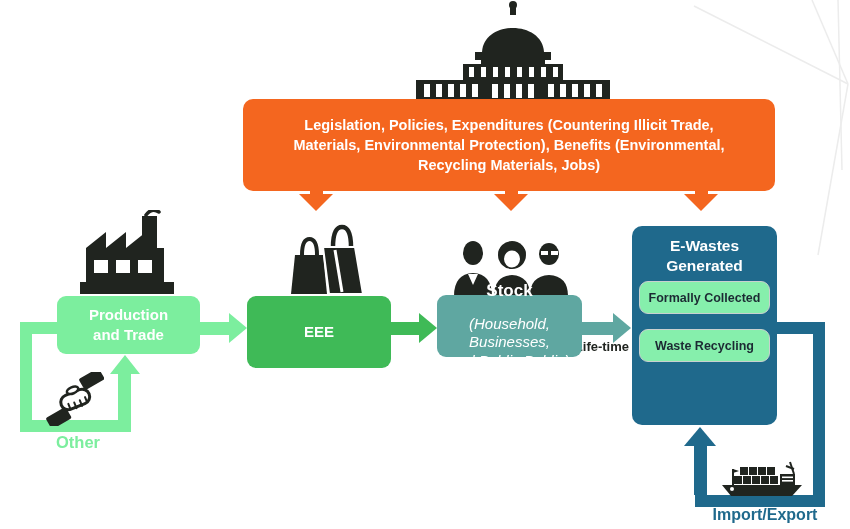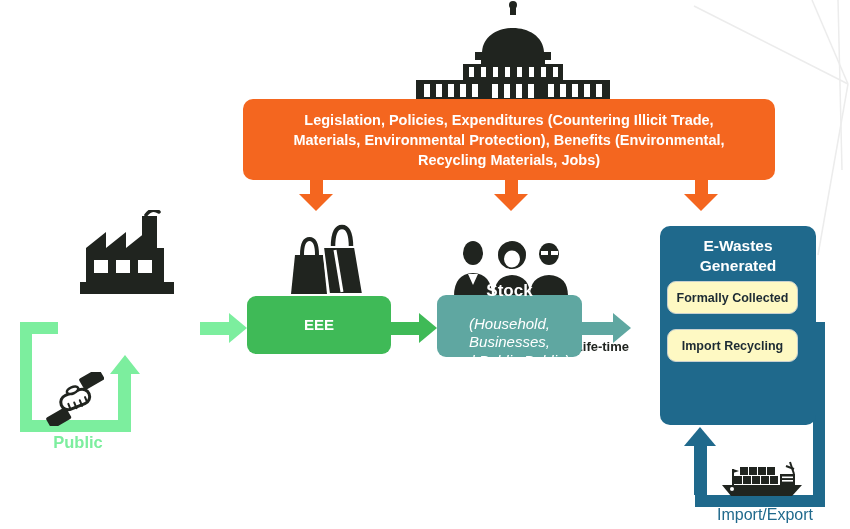--- a/index.html
+++ b/index.html
@@ -8,66 +8,66 @@
     font-family:"Liberation Sans",sans-serif;
   }
   .abs{position:absolute;}
   svg{display:block;}
 
   
   #bg-lines{position:absolute;left:0;top:0;z-index:0;}
 
   
   #banner{
-    left:243px;top:99px;width:532px;height:81px;background:#F4661F;border-radius:10px;
+    left:243px;top:99px;width:532px;height:92px;background:#F4661F;border-radius:10px;
     z-index:2;display:flex;flex-direction:column;align-items:center;justify-content:center;
     color:#fff;font-weight:700;font-size:14.5px;line-height:1.38;text-align:center;
   }
 
   
   .oshaft{width:13px;height:15px;background:#F4661F;z-index:1;}
   .ohead{width:0;height:0;border-left:17px solid transparent;border-right:17px solid transparent;
          border-top:17px solid #F4661F;z-index:1;}
 
   
   .node{
     border-radius:9px;display:flex;flex-direction:column;align-items:center;justify-content:center;
     color:#fff;font-weight:700;text-align:center;z-index:3;
   }
   #node-production{left:57px;top:296px;width:143px;height:58px;background:#7CEE9E;font-size:15px;line-height:1.35;}
-  #node-eee{left:247px;top:296px;width:144px;height:58px;background:#3FBA57;font-size:15px;line-height:1.35;text-align:center;}
+  #node-eee{left:247px;top:296px;width:144px;height:72px;background:#3FBA57;font-size:15px;line-height:1.35;text-align:center;}
   #node-stock{left:437px;top:295px;width:145px;height:62px;background:#5FA7A1;}
   #node-stock .stock-title{font-size:17px;line-height:1.1;}
   #node-stock .stock-sub{font-size:15px;font-weight:400;line-height:1.22;margin-top:14px;font-style:italic;}
-  #node-ewastes{left:660px;top:226px;width:156px;height:199px;background:#1F698C;border-radius:10px;z-index:3;}
+  #node-ewastes{left:632px;top:226px;width:145px;height:199px;background:#1F698C;border-radius:10px;z-index:3;}
   #ewastes-title{position:absolute;left:0;top:10px;width:100%;text-align:center;color:#fff;
                  font-weight:700;font-size:15.5px;line-height:1.3;}
   .ew-item{
-    position:absolute;left:7px;width:129px;height:31px;background:#fef9c3;border:1px solid #c9d1cf;
+    position:absolute;left:7px;width:129px;height:31px;background:#86efac;border:1px solid #c9d1cf;
     border-radius:9px;display:flex;align-items:center;justify-content:center;
     color:#1c2a33;font-weight:700;font-size:12.5px;
   }
 
   
   .hshaft{height:13px;top:322px;z-index:1;}
   .hhead{width:0;height:0;top:313px;border-top:15px solid transparent;border-bottom:15px solid transparent;z-index:1;}
 
   
   .tl{background:#7CEE9E;z-index:1;}
   .tl-uphead{width:0;height:0;border-left:15px solid transparent;border-right:15px solid transparent;
              border-bottom:19px solid #7CEE9E;z-index:1;}
   
   .bl{background:#1F698C;z-index:1;}
   .bl-uphead{width:0;height:0;border-left:16px solid transparent;border-right:16px solid transparent;
              border-bottom:19px solid #1F698C;z-index:1;}
 
   
   #label-trade{left:26px;top:433px;width:104px;text-align:center;color:#7CEE9E;font-weight:700;font-size:16.5px;z-index:2;}
   #label-lifetime{left:555px;top:339px;width:74px;text-align:right;color:#20241F;font-weight:700;font-size:13px;z-index:2;}
-  #label-importexport{left:684px;top:506px;width:162px;text-align:center;color:#1F698C;font-weight:400;font-size:16px;z-index:2;}
+  #label-importexport{left:684px;top:506px;width:162px;text-align:center;color:#1F698C;font-weight:700;font-size:16px;z-index:2;}
 
   .icon{z-index:2;}
 </style>
 </head>
 <body>
 
 <div id="stage">
 
   <svg id="bg-lines" width="850" height="529">
     <g stroke="#ececec" stroke-width="1.5" fill="none">
@@ -140,20 +140,24 @@
       </g>
       <g fill="#fff">
         <rect x="16" y="50" width="14" height="13"></rect>
         <rect x="38" y="50" width="14" height="13"></rect>
         <rect x="60" y="50" width="14" height="13"></rect>
       </g>
       <path d="M68 5 q6 -8 13 -3" stroke="#20241F" stroke-width="3.5" fill="none" stroke-linecap="round"></path>
     </svg>
   </div>
 
+  <div id="node-production" class="abs node">
+    <div>Production</div>
+    <div>and Trade</div>
+  </div>
 
   <div class="abs icon" style="left:282px;top:222px;">
     <svg width="84" height="74" viewBox="0 0 84 74">
       <path d="M20 33 Q20 17 27.5 17 Q35 17 35 33" stroke="#20241F" stroke-width="4" fill="none"></path>
       <path d="M51 25 Q51 5 60 5 Q69 5 69 25" stroke="#20241F" stroke-width="4.5" fill="none"></path>
       <path d="M13 33 L41 33 L45 72 L9 72 Z" fill="#20241F"></path>
       <path d="M41 25 L73 25 L81 72 L47 72 Z" fill="#20241F" stroke="#fff" stroke-width="2"></path>
       <line x1="53" y1="28" x2="60" y2="70" stroke="#fff" stroke-width="3"></line>
     </svg>
   </div>
@@ -187,21 +191,21 @@
       <div>and Public Public)</div>
     </div>
   </div>
 
   <div id="node-ewastes" class="abs">
     <div id="ewastes-title">
       <div>E-Wastes</div>
       <div>Generated</div>
     </div>
     <div class="ew-item" style="top:55px;">Formally Collected</div>
-    <div class="ew-item" style="top:103px;">Import Recycling</div>
+    <div class="ew-item" style="top:103px;">Waste Recycling</div>
   </div>
 
   <div class="abs hshaft" style="left:200px;width:31px;background:#7CEE9E;"></div>
   <div class="abs hhead" style="left:229px;border-left:18px solid #7CEE9E;"></div>
   <div class="abs hshaft" style="left:391px;width:29px;background:#3FBA57;"></div>
   <div class="abs hhead" style="left:419px;border-left:18px solid #3FBA57;"></div>
   <div class="abs hshaft" style="left:582px;width:32px;background:#5FA7A1;"></div>
   <div class="abs hhead" style="left:613px;border-left:18px solid #5FA7A1;"></div>
 
   <div class="abs tl" style="left:20px;top:322px;width:38px;height:12px;"></div>
@@ -220,21 +224,21 @@
         <g stroke="#20241F" stroke-width="2" stroke-linecap="round">
           <line x1="21" y1="29" x2="21" y2="35"></line>
           <line x1="27" y1="30" x2="27" y2="36"></line>
           <line x1="33" y1="30" x2="33" y2="36"></line>
           <line x1="39" y1="29" x2="39" y2="34"></line>
         </g>
       </g>
     </svg>
   </div>
 
-  <div id="label-trade" class="abs">Public</div>
+  <div id="label-trade" class="abs">Other</div>
   <div id="label-lifetime" class="abs">Life-time</div>
   <div id="label-importexport" class="abs">Import/Export</div>
 
   <div class="abs bl" style="left:777px;top:322px;width:48px;height:12px;"></div>
   <div class="abs bl" style="left:813px;top:322px;width:12px;height:185px;"></div>
   <div class="abs bl" style="left:695px;top:495px;width:130px;height:12px;"></div>
   <div class="abs bl" style="left:694px;top:445px;width:13px;height:50px;"></div>
   <div class="abs bl-uphead" style="left:684px;top:427px;"></div>
 
   <div class="abs icon" style="left:720px;top:457px;">

